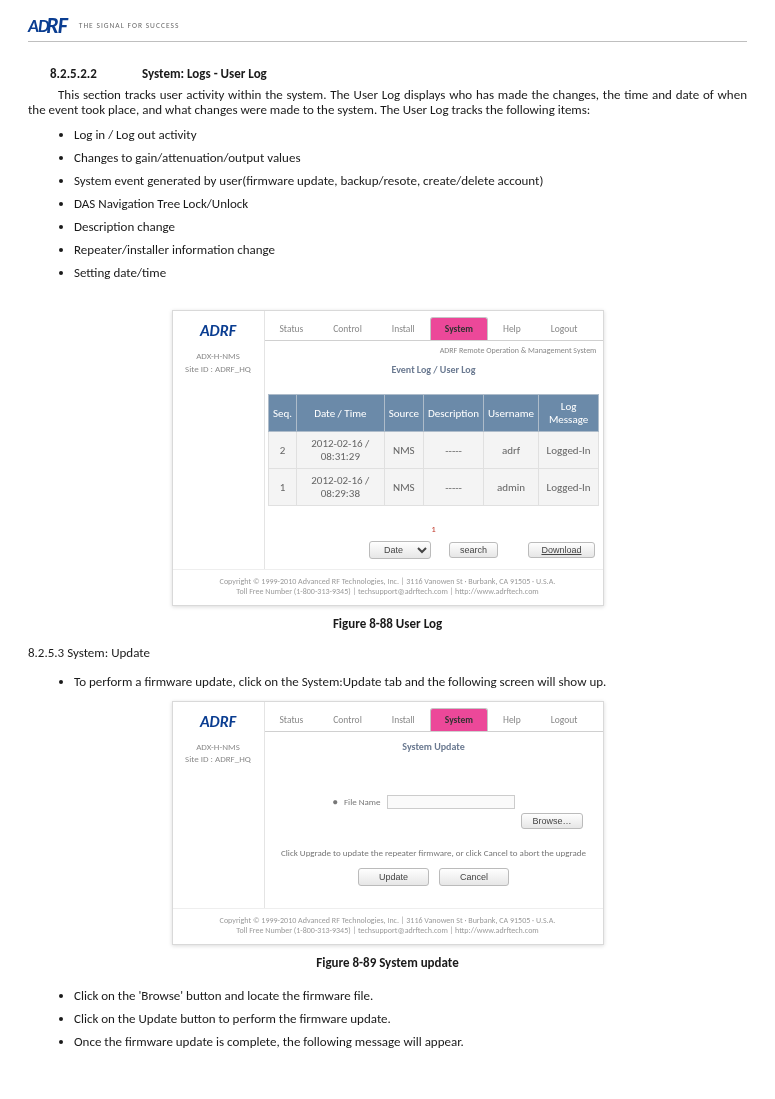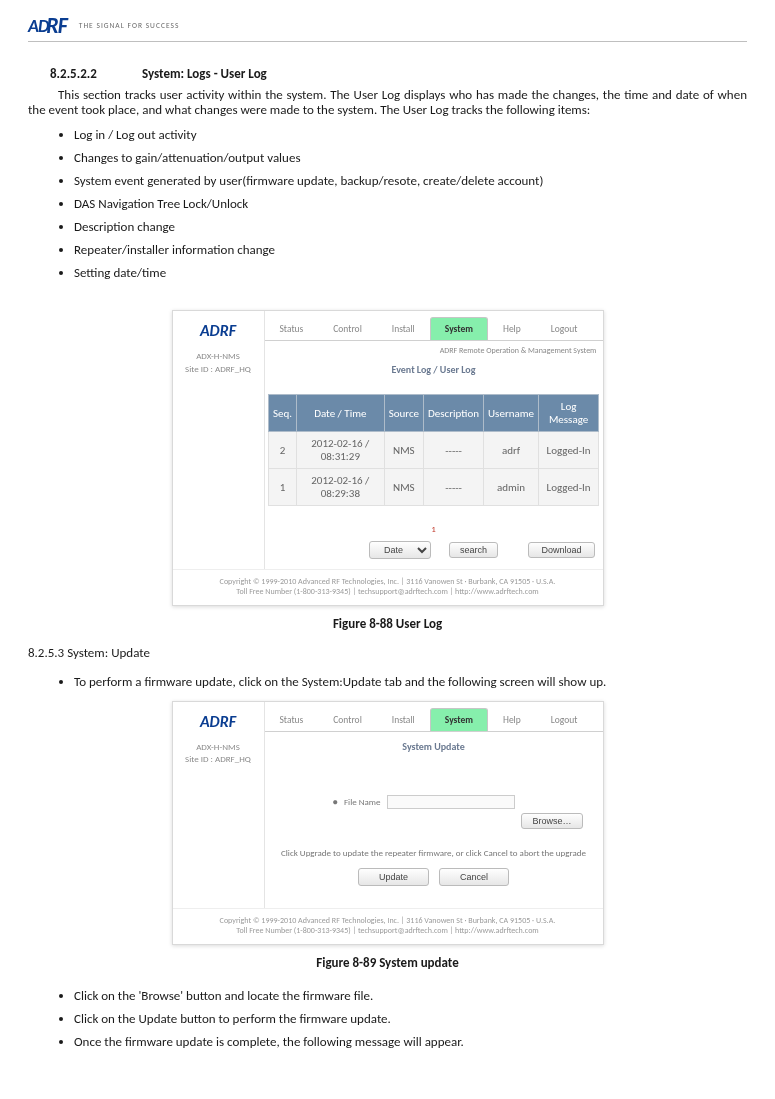--- a/index.html
+++ b/index.html
@@ -97,21 +97,21 @@
     padding-top: 6px;
     font-size: 9.5px;
   }
   .tabbar .tab {
     padding: 5px 14px;
     color: #888;
     border: 1px solid transparent;
     border-bottom: none;
   }
   .tabbar .tab.active {
-    background: #86efac;
+    background: #ec4899;
     border-color: #c6c6c6;
     color: #333;
     font-weight: 600;
     border-radius: 3px 3px 0 0;
   }
   .sub-right {
     text-align: right;
     font-size: 8px;
     color: #888;
     padding: 4px 6px;
@@ -157,20 +157,21 @@
   }
   .dl-btn {
     position: absolute;
     right: 8px;
     font-size: 9px;
     border: 1px solid #bbb;
     background: linear-gradient(#fefefe,#e6e6e6);
     padding: 2px 12px;
     border-radius: 3px;
     color: #444;
+    text-decoration: underline;
   }
   .shot-footer {
     clear: both;
     padding: 6px 8px 8px 8px;
     font-size: 8px;
     color: #9a9a9a;
     line-height: 1.3;
     border-top: 1px solid #eee;
   }
 

